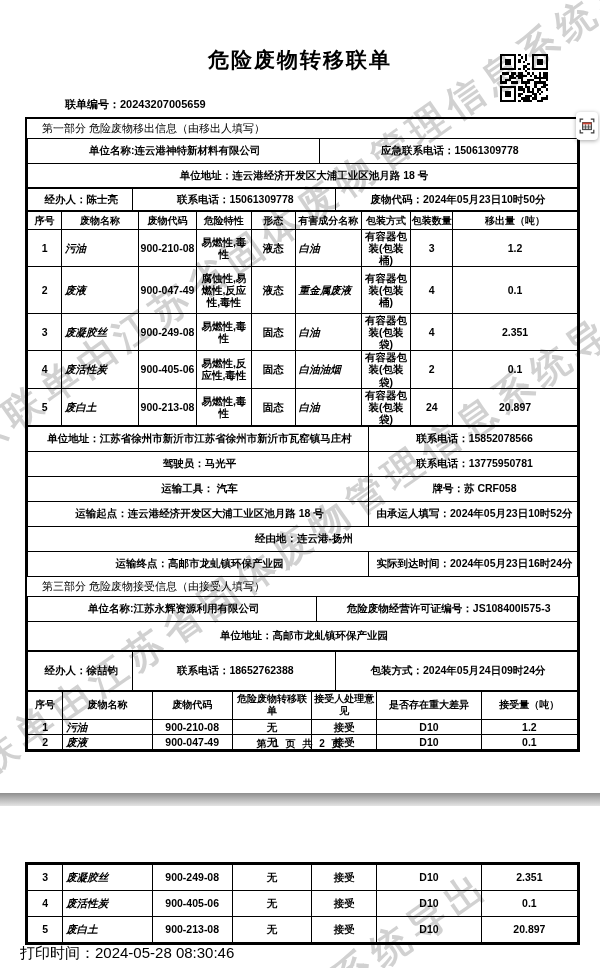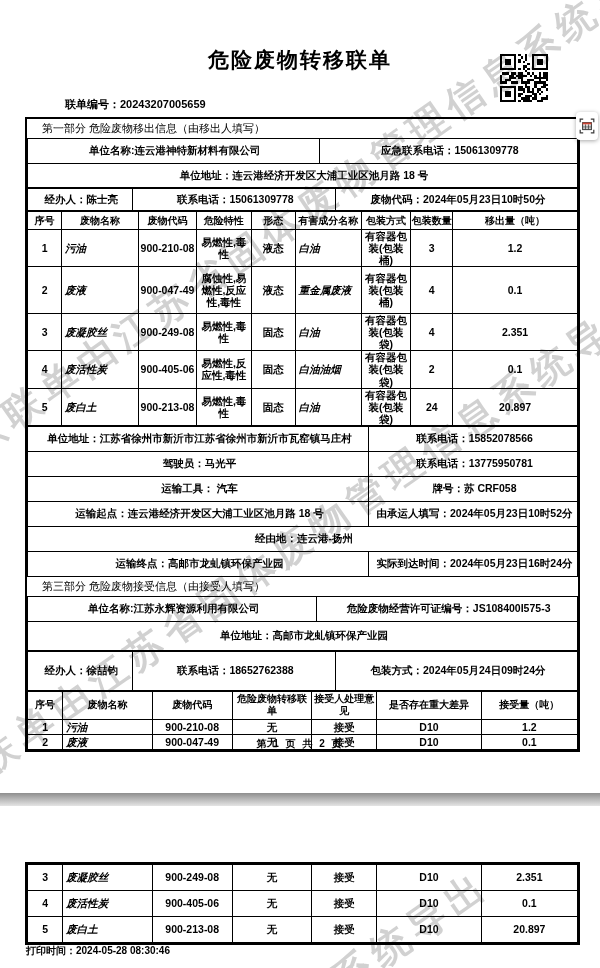--- a/index.html
+++ b/index.html
@@ -38,22 +38,22 @@
   .grid td{font-size:10.5px;text-align:center;padding:0 1px;line-height:1.15;}
   .grid td.l{text-align:left;padding-left:3px;font-style:italic;}
 
   .page-num{position:absolute;z-index:1;top:737px;left:0;width:100%;
     text-align:center;font-size:10px;font-weight:bold;letter-spacing:2px;}
   .separator{position:absolute;z-index:2;top:793px;left:0;width:600px;height:13px;
     background:linear-gradient(180deg,#8e8e8e 0%,#b6b6b6 45%,#e4e4e4 100%);}
   .p2-wrap{position:absolute;z-index:1;top:862px;left:25px;width:551px;
     border:2px solid #000;}
   .p2-wrap .grid td{height:25px;}
-  .print-time{position:absolute;z-index:1;top:944px;left:26px;
-    font-size:10px;font-weight:bold;}
+  .print-time{position:absolute;z-index:1;top:944px;left:20px;
+    font-size:15px;font-weight:normal;}
 
   .capture-btn{position:absolute;z-index:3;top:112px;left:576px;width:22px;height:28px;
     background:#fff;border-radius:4px;box-shadow:0 1px 4px rgba(0,0,0,0.35);
     display:flex;align-items:center;justify-content:center;cursor:pointer;}
 </style>
 </head>
 <body>
 
 <div class="wm wm1">该联单由江苏省固体废物管理信息系统导出</div>
 <div class="wm wm2">该联单由江苏省固体废物管理信息系统导出</div>

